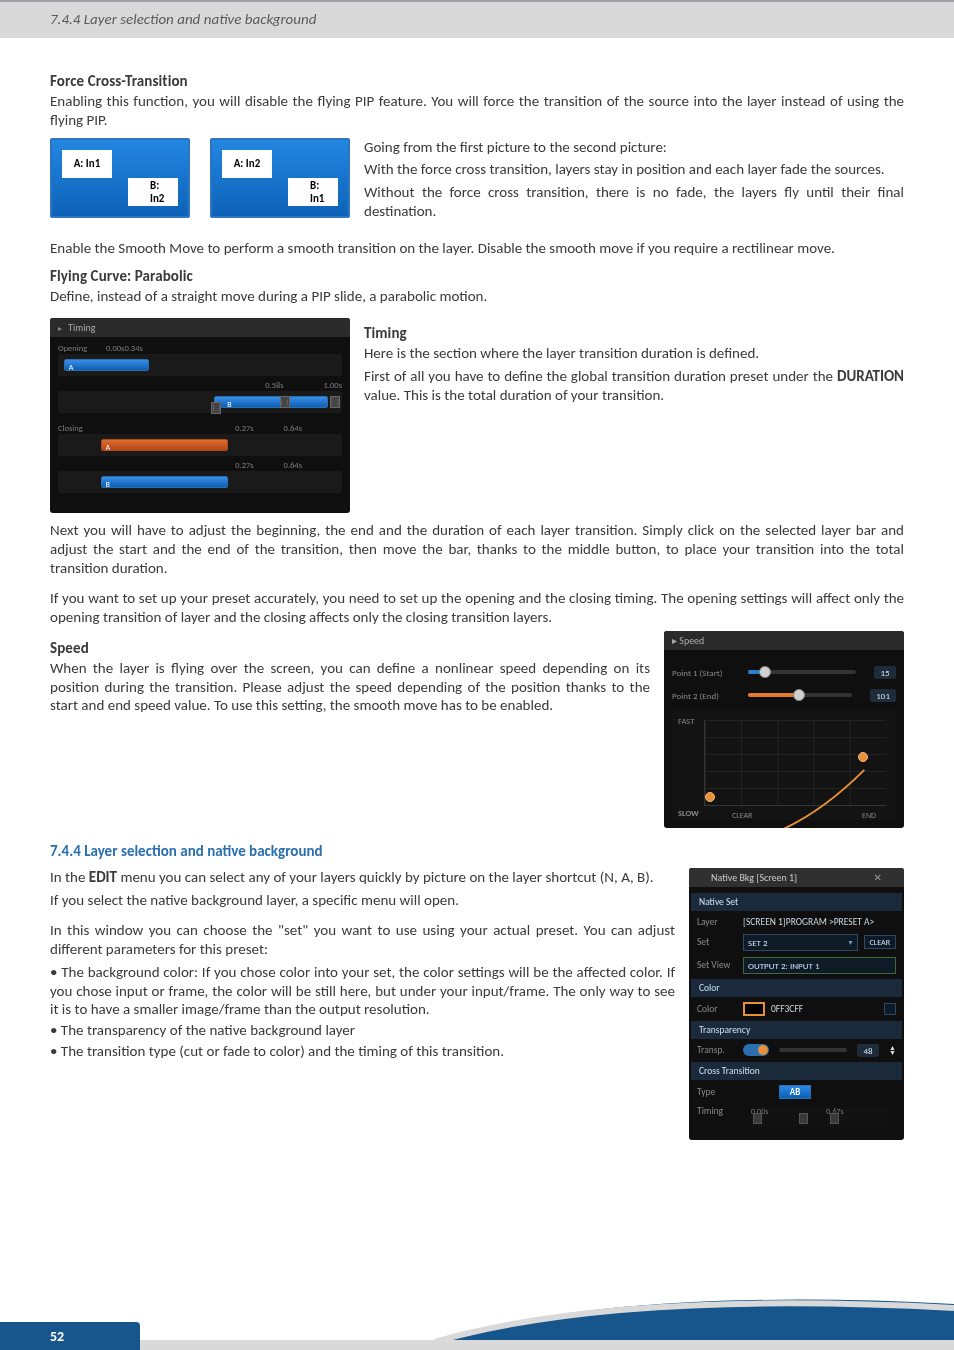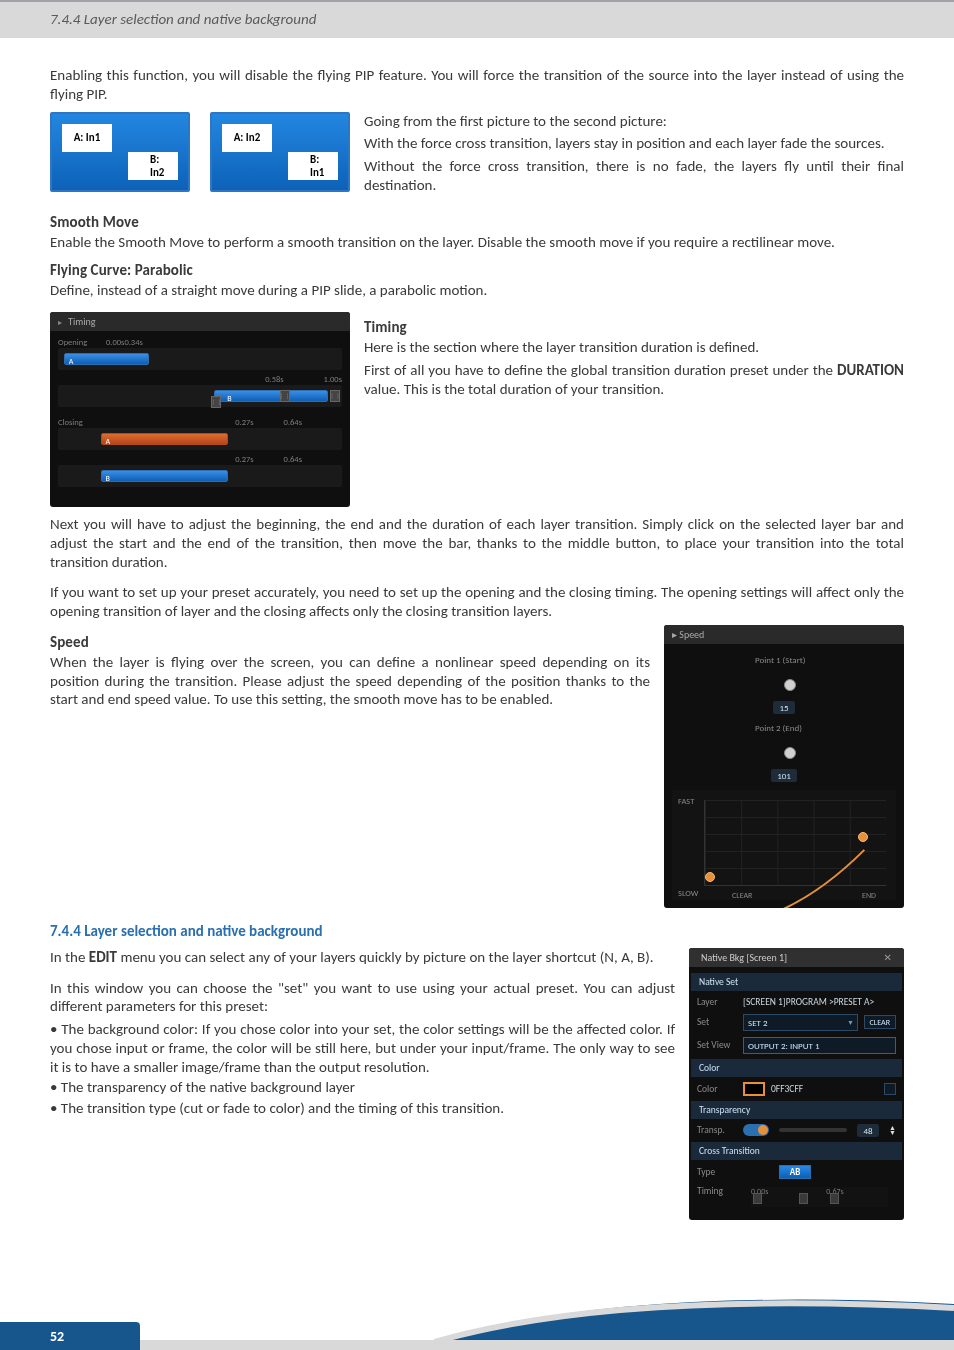--- a/index.html
+++ b/index.html
@@ -38,47 +38,47 @@
   .t-bar .let { color:#fff; font-size:8px; padding-left:4px; line-height:12px;}
   .t-time { display:flex; justify-content:space-between; font-size:8.5px; color:#7f7f7f; margin-bottom:1px; }
   .t-handle { position:absolute; width:10px; height:12px; top:5px; background:#444; border:1px solid #666; display:flex; align-items:center; justify-content:center; font-size:6px; color:#aaa;}
 
   
   .speed-row { display: flex; align-items: flex-start; gap: 14px; margin-top: 4px; }
   .speed-text { flex: 1; }
   .speed-panel { width: 240px; background: #0f0f0f; color: #aaa; font-size: 10px; border-radius: 3px; overflow: hidden; }
   .speed-panel .hdr { background: #2a2a2a; padding: 3px 8px; font-size: 10px; }
   .speed-body { padding: 6px 8px 8px 8px; }
-  .slider-line { display:flex; align-items:center; gap:18px; margin: 4px 0 8px 0; font-size:9px;flex-direction:column; }
+  .slider-line { display:flex; align-items:center; gap:18px; margin: 10px 0 8px 0; font-size:9px; }
   .slider-line .lab { width: 58px; color:#8a8a8a;}
   .slider { flex:1; height:4px; background:#333; border-radius:4px; position:relative; }
   .slider .fill { position:absolute; left:0; top:0; height:100%; border-radius:4px; }
   .slider .fill.blue { background:#2a7dd8; width:12%; }
   .slider .fill.orange { background:#e57a2e; width:45%; }
   .slider .knob { position:absolute; width:12px; height:12px; background:#d0d0d0; border-radius:50%; top:-4px; border:1px solid #888;}
   .slider .knob.k1 { left:10%; }
   .slider .knob.k2 { left:43%; }
   .val-box { background:#1e2b38; color:#cfe3f6; padding:1px 6px; border-radius:2px; font-size:9px; min-width:22px; text-align:center;}
   .curve-box { height: 110px; background:#131313; border: none; position:relative; margin-top:4px;}
   .curve-grid { position:absolute; inset:10px 10px 14px 32px; border-left:1px solid #333; border-bottom:1px solid #333; background-image: linear-gradient(#222 1px, transparent 1px), linear-gradient(90deg,#222 1px, transparent 1px); background-size: 20% 20%; }
   .curve-lab { position:absolute; font-size:8.5px; color:#888; }
   .curve-lab.fast { top:6px; left:6px; }
-  .curve-lab.slow { bottom:2px; left:6px; }
+  .curve-lab.slow { bottom:2px; left:6px;font-weight:bold; }
   .curve-lab.start { bottom:0; left: 60px; font-size:8px;}
   .curve-lab.end { bottom:0; right: 20px; font-size:8px;}
   .curve-pt { position:absolute; width:10px; height:10px; border-radius:50%; background:#e5903a; border:1px solid #ffb870;}
   .curve-pt.p1 { left: 33px; bottom: 18px; }
   .curve-pt.p2 { right: 28px; top: 42px; }
   .curve-path { position:absolute; left:33px; right:25px; bottom:18px; top:40px; }
 
   
   .native-row { display:flex; gap: 14px; align-items:flex-start; margin-top: 8px;}
   .native-text { flex: 1; }
   .native-panel { width: 215px; background:#0f0f0f; color:#aaa; font-size:10px; border-radius:3px; overflow:hidden; }
-  .native-panel .titlebar { background:#303030; padding:3px 12px; display:flex; justify-content:space-between; color:#cbcbcb; font-size:10px;}
+  .native-panel .titlebar { background:#303030; padding:3px 22px; display:flex; justify-content:space-between; color:#cbcbcb; font-size:10px;}
   .native-panel .close { color:#999; }
   .native-body { padding: 4px 0 6px 0; }
   .np-section-hdr { background:#1a2a3a; color:#cae1f6; font-size:9.5px; padding:3px 8px; margin: 2px 2px 2px 2px;}
   .np-row { display:flex; align-items:center; gap:6px; padding: 3px 8px; font-size:9.5px; }
   .np-row .lab { width: 40px; color:#8a8a8a;}
   .np-val { color:#cbd7e2; }
   .np-select { flex:1; background:#0f1a27; border:1px solid #2a4a68; color:#cfe3f6; padding:2px 4px; font-size:9px; display:flex; justify-content:space-between; align-items:center;}
   .np-select .arrow { font-size:8px; color:#6a9bc8;}
   .np-btn { background:#0f1a27; border:1px solid #2a4a68; color:#cfe3f6; font-size:8px; padding:1px 5px;}
   .chk { width:12px; height:12px; background:#0f1a27; border:1px solid #2a4a68; display:inline-block;}
@@ -103,41 +103,41 @@
 </head>
 <body>
 <div class="page">
 
 <div class="header-strip">
   <span>7.4.4 Layer selection and native background</span>
 </div>
 
 <div class="content">
 
+  <div class="section-title">Force Cross-Transition</div>
   <p>Enabling this function, you will disable the flying PIP feature. You will force the transition of the source into the layer instead of using the flying PIP.</p>
 
   <div class="fct-row">
     <div class="fct-imgs">
       <div class="fct-box">
         <div class="pip a">A: In1</div>
         <div class="pip b">B: In2</div>
       </div>
       <div class="fct-box">
         <div class="pip a">A: In2</div>
         <div class="pip b">B: In1</div>
       </div>
     </div>
     <div class="fct-text">
       <p>Going from the first picture to the second picture:</p>
       <p>With the force cross transition, layers stay in position and each layer fade the sources.</p>
       <p>Without the force cross transition, there is no fade, the layers fly until their final destination.</p>
     </div>
   </div>
 
-  <div class="section-title">Smooth Move</div>
   <p>Enable the Smooth Move to perform a smooth transition on the layer. Disable the smooth move if you require a rectilinear move.</p>
 
   <div class="section-title" style="margin-top:10px">Flying Curve: Parabolic</div>
   <p>Define, instead of a straight move during a PIP slide, a parabolic motion.</p>
 
   <div class="timing-row">
     <div class="timing-panel">
       <div class="hdr">Timing</div>
       <div class="timing-body">
         <div class="t-row">
@@ -244,20 +244,21 @@
     </div>
   </div>
 
   <div class="sub-blue">7.4.4 Layer selection and native background</div>
 
   <div class="native-row">
     <div class="native-text">
       <p>
         <span>In the </span><span class="bold-inline">EDIT</span><span> menu you can select any of your layers quickly by picture on the layer shortcut (N, A, B).</span>
       </p>
+      <p>If you select the native background layer, a specific menu will open.</p>
       <p style="margin-top:12px">In this window you can choose the "set" you want to use using your actual preset. You can adjust different parameters for this preset:</p>
       <p class="bullet">• The background color: If you chose color into your set, the color settings will be the affected color. If you chose input or frame, the color will be still here, but under your input/frame. The only way to see it is to have a smaller image/frame than the output resolution.</p>
       <p class="bullet">• The transparency of the native background layer</p>
       <p class="bullet">• The transition type (cut or fade to color) and the timing of this transition.</p>
     </div>
 
     <div class="native-panel">
       <div class="titlebar">
         <span>Native Bkg [Screen 1]</span>
         <span class="close">✕</span>

